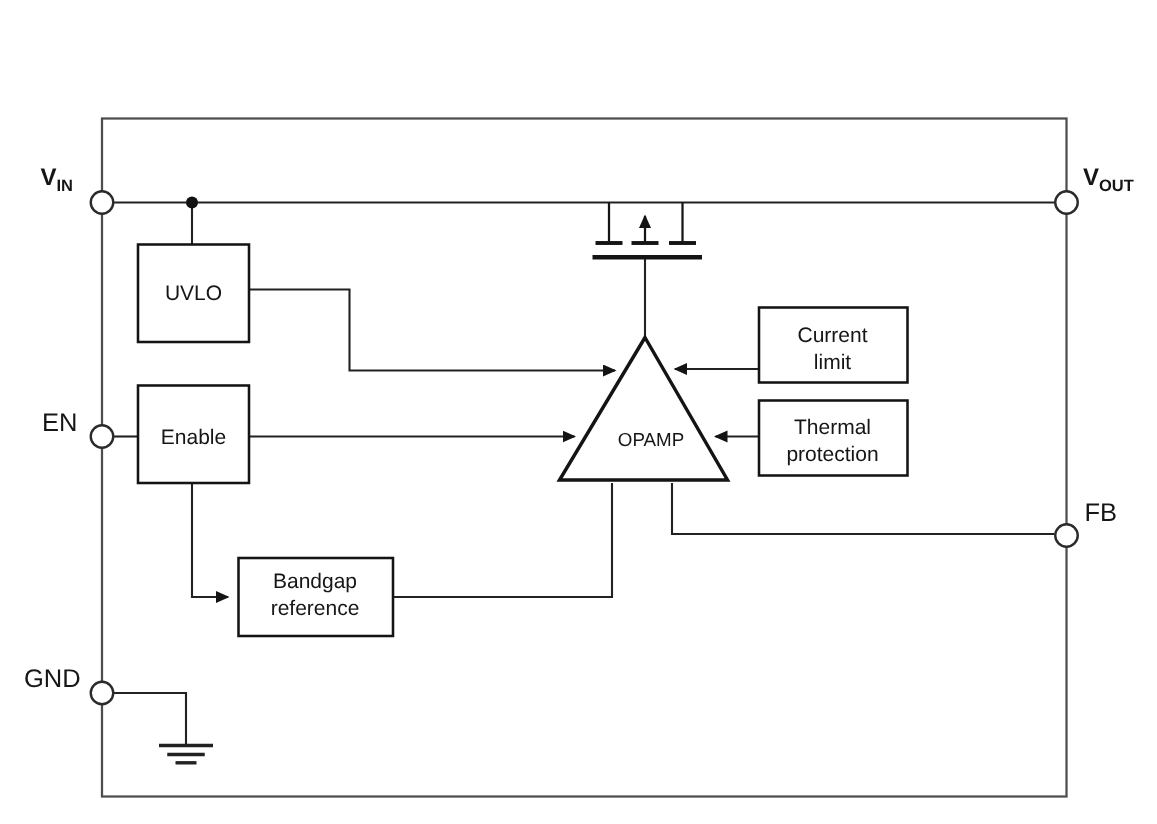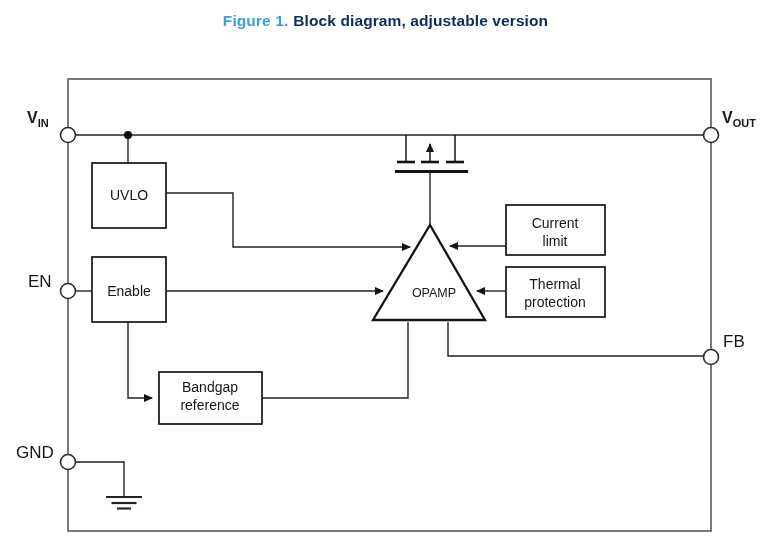--- a/index.html
+++ b/index.html
@@ -33,23 +33,20 @@
   .opamptext{font-size:12.5px;fill:#161616;text-anchor:middle;}
   .pintext{font-size:17px;fill:#161616;}
   .pintext-bold{font-size:16px;font-weight:bold;fill:#161616;}
   .pin-sub{font-size:11px;font-weight:bold;}
 </style>
 </head>
 <body>
 
 <div class="stage">
 
-  <div class="fig-title">
-    <span class="t-prefix">Figure 1.</span><span class="t-main">Block diagram, adjustable version</span>
-  </div>
 
   <svg width="771" height="549" viewBox="0 0 771 549">
     <defs>
       <marker id="arr" markerWidth="11" markerHeight="9" refX="8" refY="4" orient="auto" markerUnits="userSpaceOnUse">
         <path d="M0,0 L9,4 L0,8 Z" fill="#141414"></path>
       </marker>
     </defs>
 
     <rect x="68" y="79" width="643" height="452" class="outer"></rect>
 

